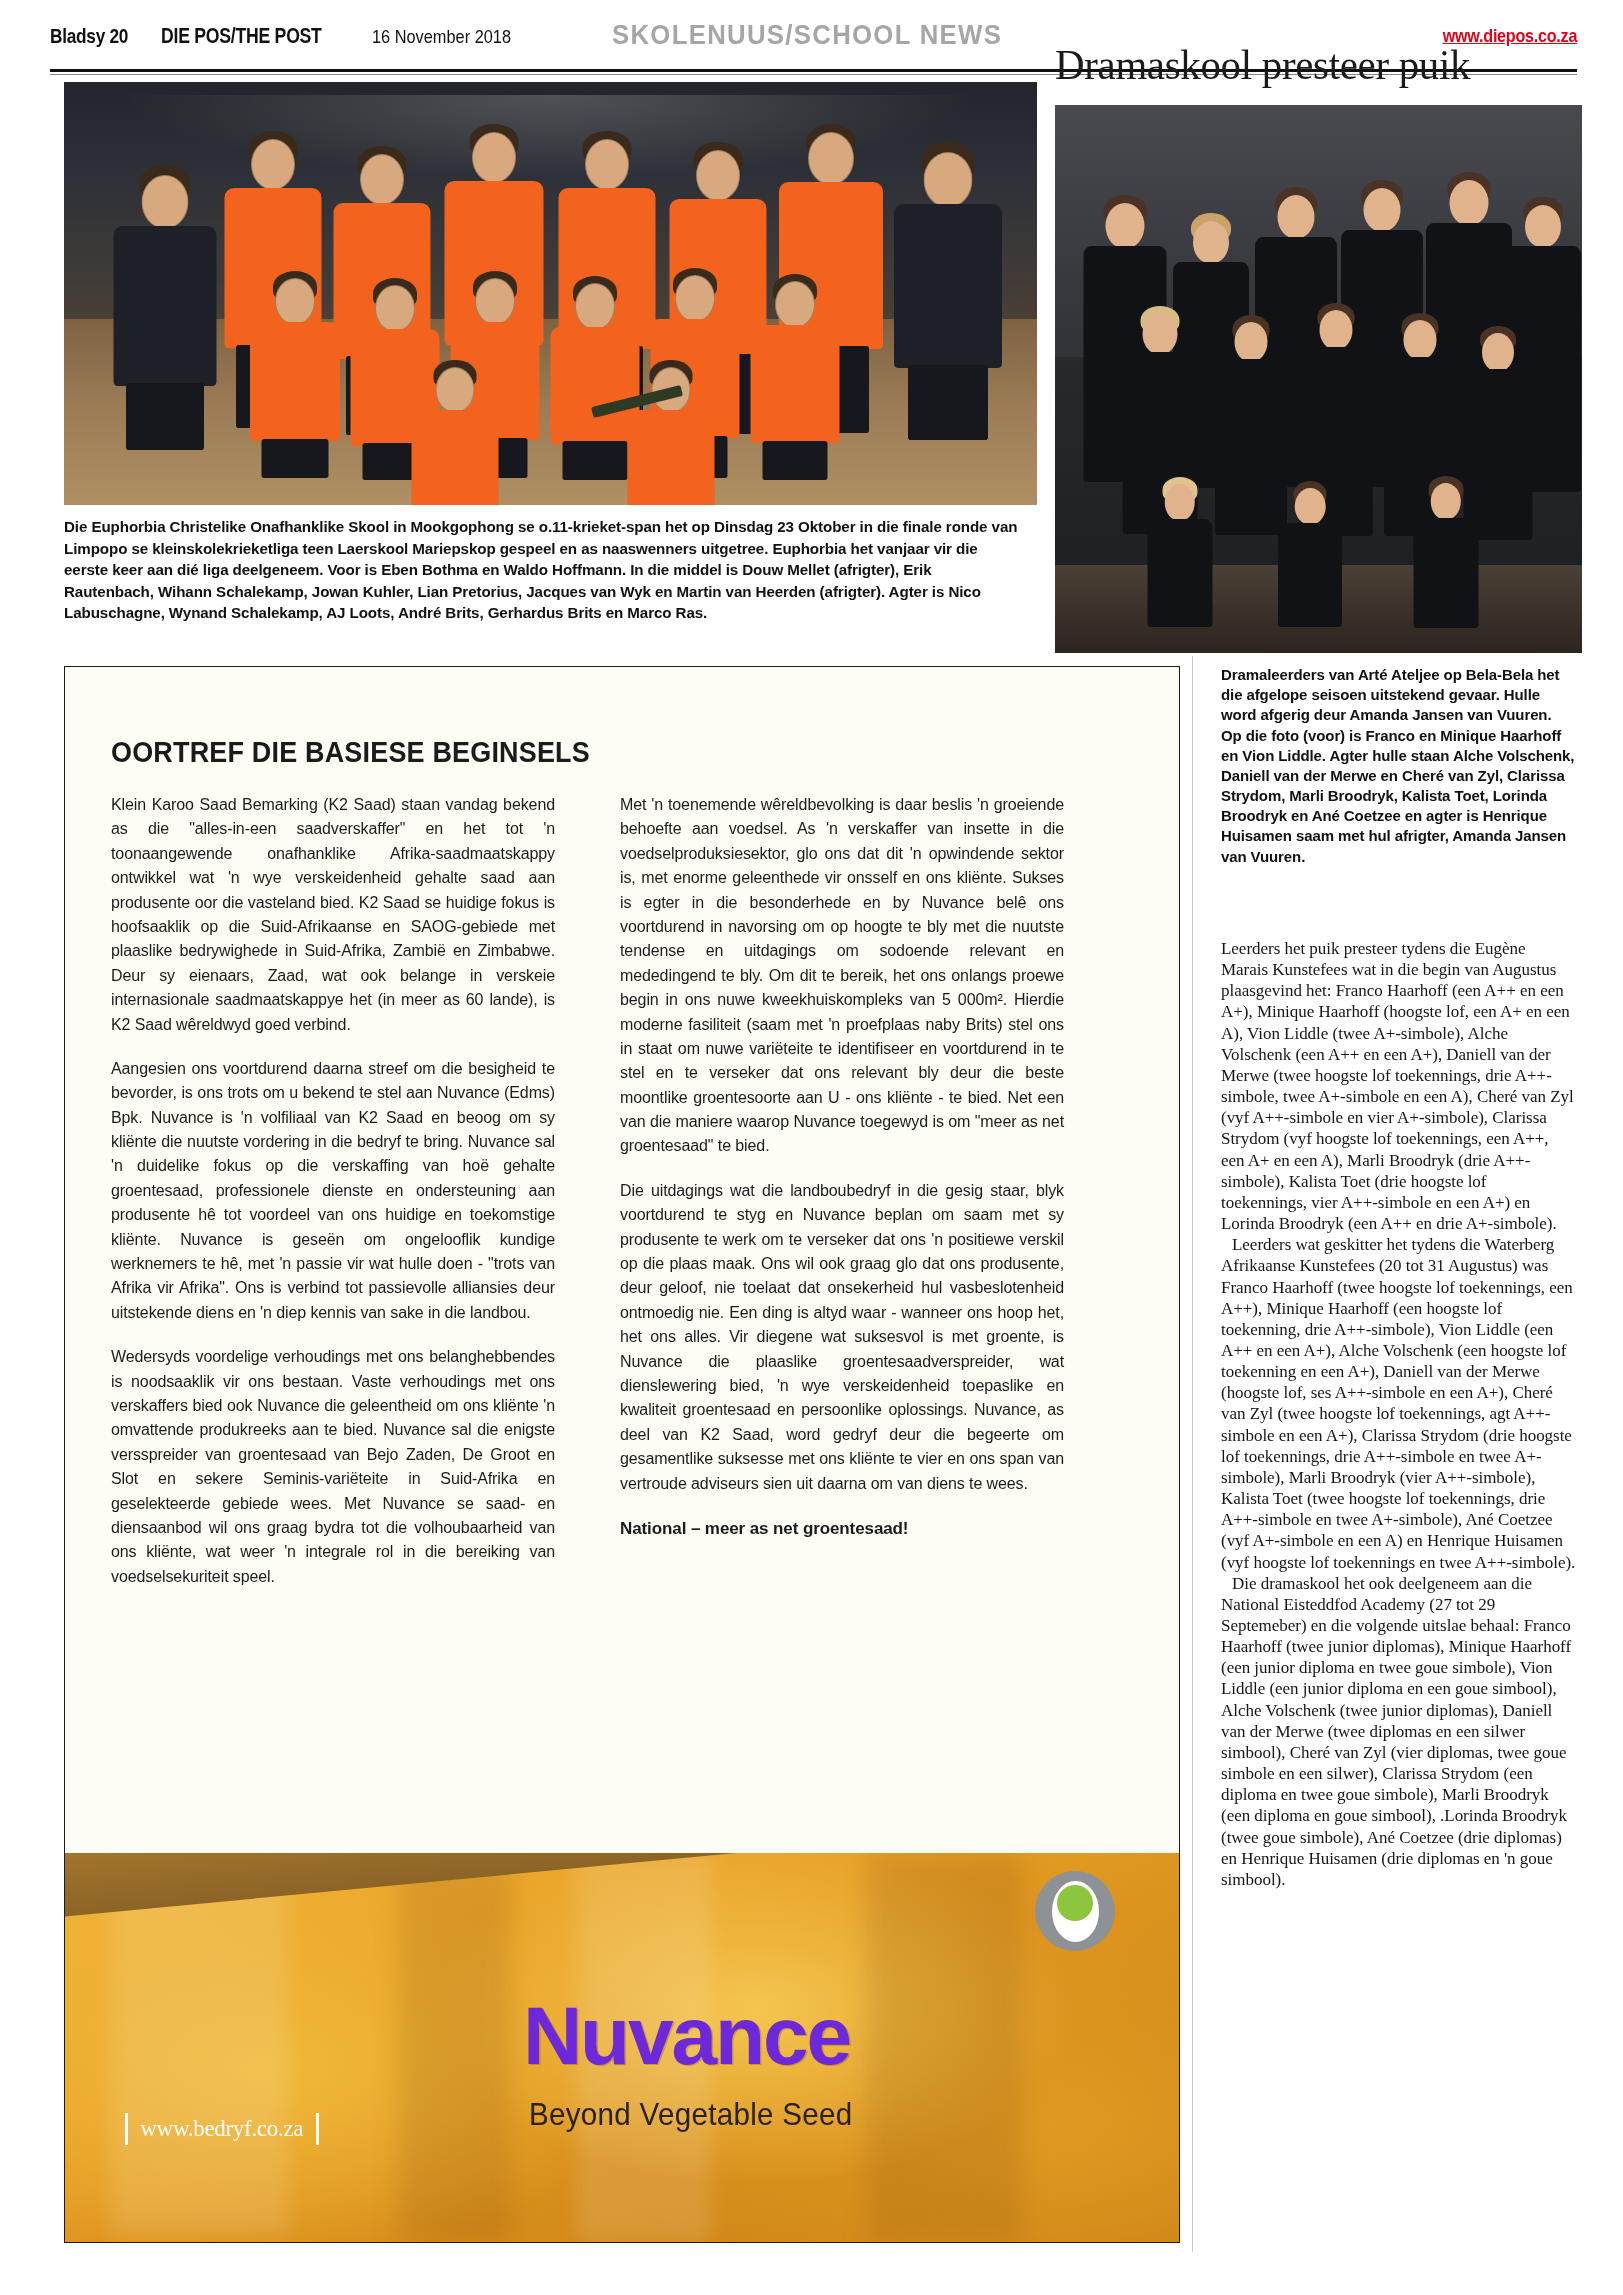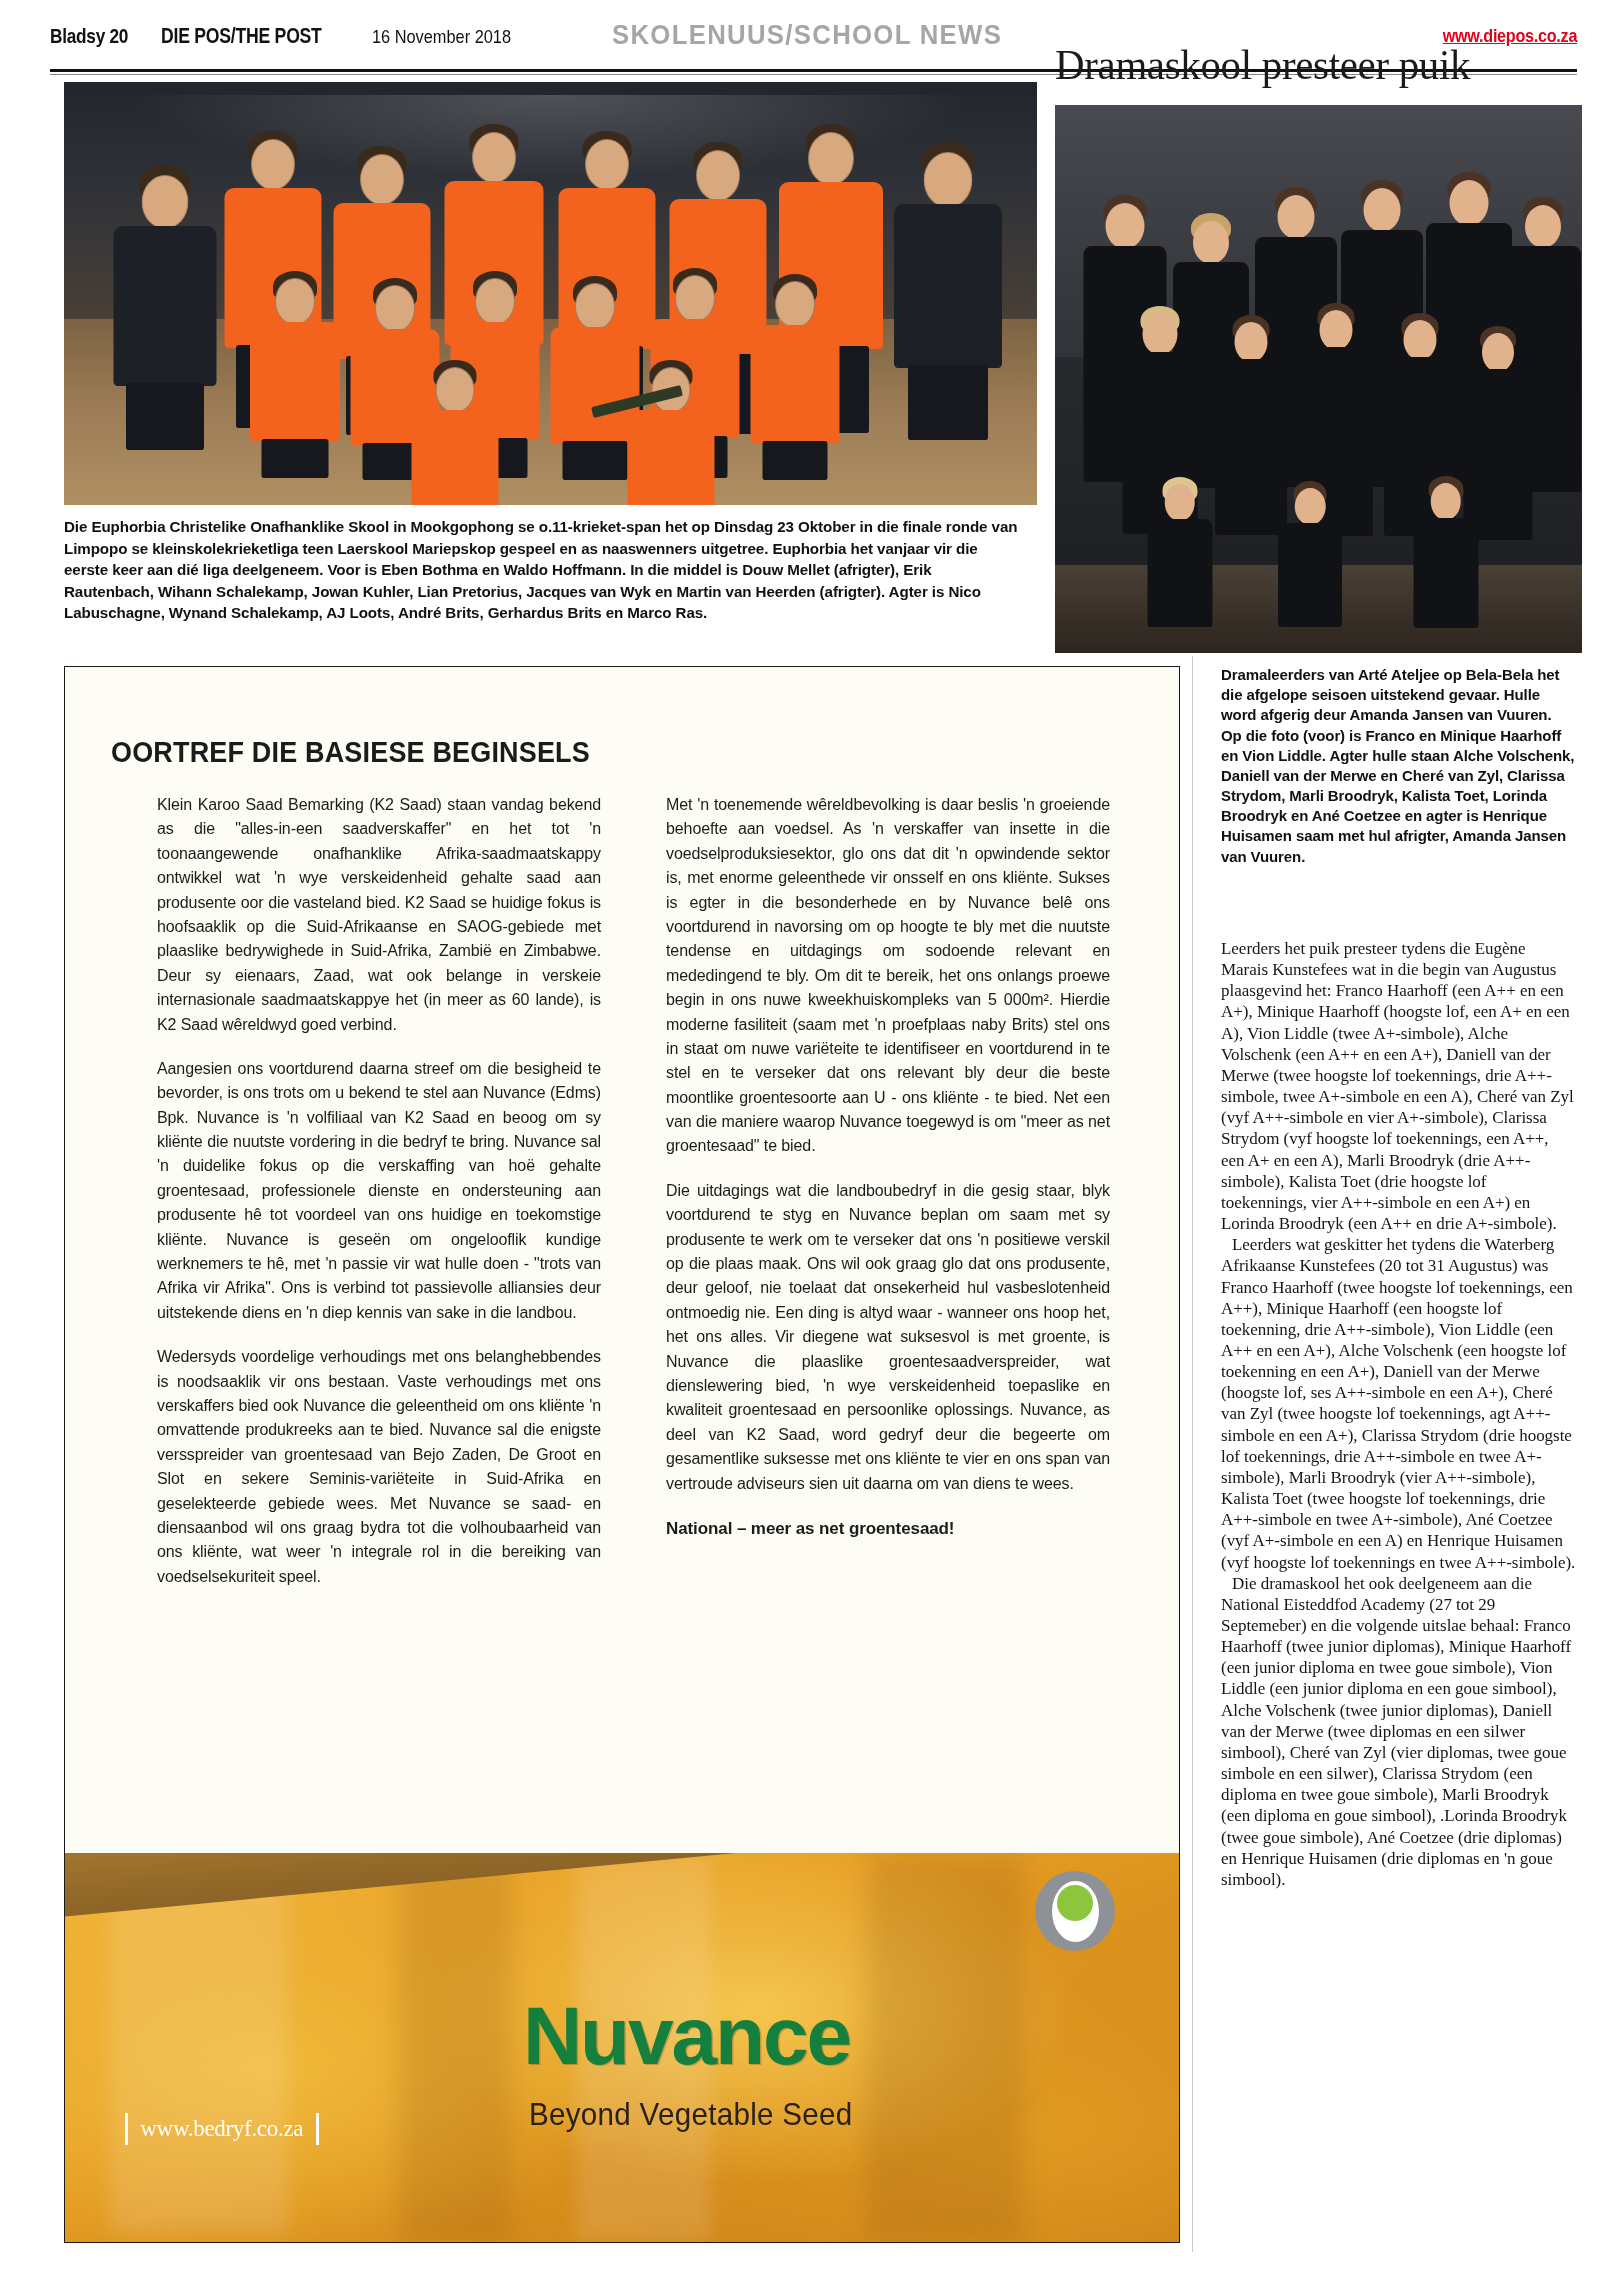--- a/index.html
+++ b/index.html
@@ -174,21 +174,20 @@
     font-family:"Liberation Sans", sans-serif;
   }
   .ad-cols {
     position:absolute; left:46px; top:126px; width:1024px;
   }
   .ad-col {
     position:absolute; top:0; width:444px;
     font-size:16px; line-height:1.525; color:#1b1b1b;
     text-align:justify; letter-spacing:-0.1px;
     font-family:"Liberation Sans", sans-serif;
-    margin-left:46px;
   }
   .ad-col.c1 { left:0; }
   .ad-col.c2 { left:509px; }
   .ad-col p { margin:0 0 20px 0; }
   .ad-tag {
     font-weight:bold; font-size:17px; margin-top:4.2px;
     letter-spacing:-0.1px;
   }
 
   
@@ -213,21 +212,21 @@
     filter: blur(12.5px);
   }
   .nuv-wedge {
     position:absolute; left:-6%; top:-111px; width:118%; height:180px;
     background: linear-gradient(180deg, #fdfdf6 0%, #fdfdf6 56%, #a9792f 56%, #8c6426 100%);
     transform: rotate(-5.4deg);
     transform-origin: left top;
   }
   .nuv-wordmark {
     position:absolute; left:458px; top:136px;
-    font-size:82px; font-weight:bold; color:#15803d;
+    font-size:82px; font-weight:bold; color:#6d28d9;
     letter-spacing:-2.1px;
     font-family:"Liberation Sans", sans-serif;
     text-shadow: 1.4px 1.4px 0 rgba(0,0,0,0.18);
   }
   .nuv-sub {
     position:absolute; left:464px; top:244px;
     font-size:30.5px; color:#2a2118; letter-spacing:0.3px;
     font-family:"Liberation Sans", sans-serif;
     transform: scaleX(0.97); transform-origin:left top;
   }

